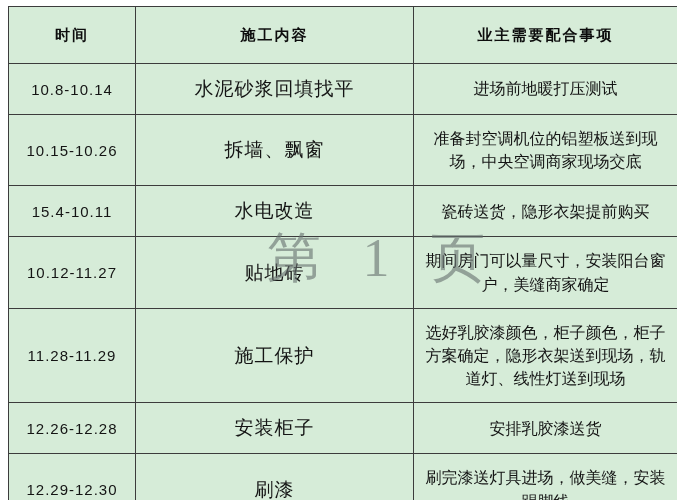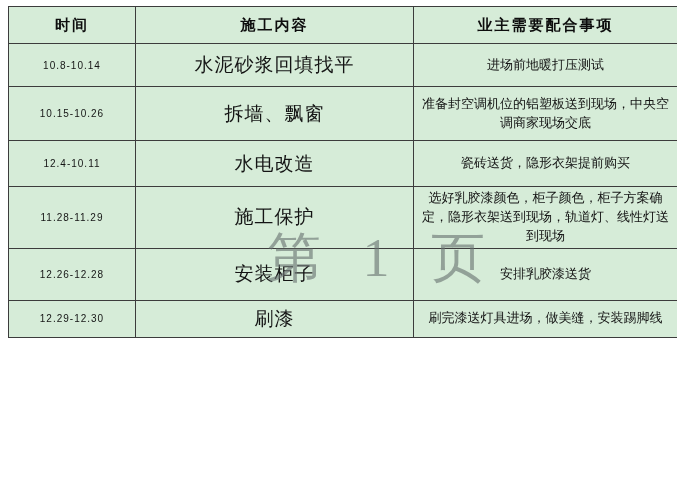--- a/index.html
+++ b/index.html
@@ -15,36 +15,36 @@
     width:669px;
     border-collapse:collapse;
     table-layout:fixed;
   }
   .schedule th,.schedule td{
     border:1px solid #3c3c3c;
     background:#d6ecd8;
     text-align:center;
     vertical-align:middle;
     color:#141414;
-    padding:2px 4px;
+    padding:12px 4px;
     overflow:hidden;
   }
   .schedule th{
     font-size:15px;
     font-weight:bold;
     letter-spacing:2px;
     height:32px;
     color:#0d0d0d;
   }
   col.c-time{width:127px;}
   col.c-work{width:278px;}
   col.c-tasks{width:264px;}
-  td.cell-time{font-size:10px;letter-spacing:1px;}
+  td.cell-time{font-size:15px;letter-spacing:1px;}
   td.cell-work{font-size:19px;letter-spacing:1px;}
-  td.cell-tasks{font-size:13px;line-height:1.45;}
+  td.cell-tasks{font-size:16px;line-height:1.45;}
   tbody tr:nth-child(1){height:43px;}
   tbody tr:nth-child(2){height:54px;}
   tbody tr:nth-child(3){height:46px;}
   tbody tr:nth-child(4){height:40px;}
   tbody tr:nth-child(5){height:52px;}
   tbody tr:nth-child(6){height:37px;}
   tbody tr:nth-child(7){height:43px;}
   tbody tr:nth-child(8){height:40px;}
   tbody tr:nth-child(9){height:39px;}
   tbody tr:nth-child(10){height:41px;}
@@ -88,25 +88,30 @@
     </tr>
 
     <tr>
       <td class="cell-time">10.15-10.26</td>
       <td class="cell-work">拆墙、飘窗</td>
       <td class="cell-tasks">准备封空调机位的铝塑板送到现场，中央空调商家现场交底</td>
     </tr>
 
 
     <tr>
-      <td class="cell-time">12.4-10.11</td>
+      <td class="cell-time">15.4-10.11</td>
       <td class="cell-work">水电改造</td>
       <td class="cell-tasks">瓷砖送货，隐形衣架提前购买</td>
     </tr>
 
+    <tr>
+      <td class="cell-time">10.12-11.27</td>
+      <td class="cell-work">贴地砖</td>
+      <td class="cell-tasks">期间房门可以量尺寸，安装阳台窗户，美缝商家确定</td>
+    </tr>
 
     <tr>
       <td class="cell-time">11.28-11.29</td>
       <td class="cell-work">施工保护</td>
       <td class="cell-tasks">选好乳胶漆颜色，柜子颜色，柜子方案确定，隐形衣架送到现场，轨道灯、线性灯送到现场</td>
     </tr>
 
 
 
     <tr>

